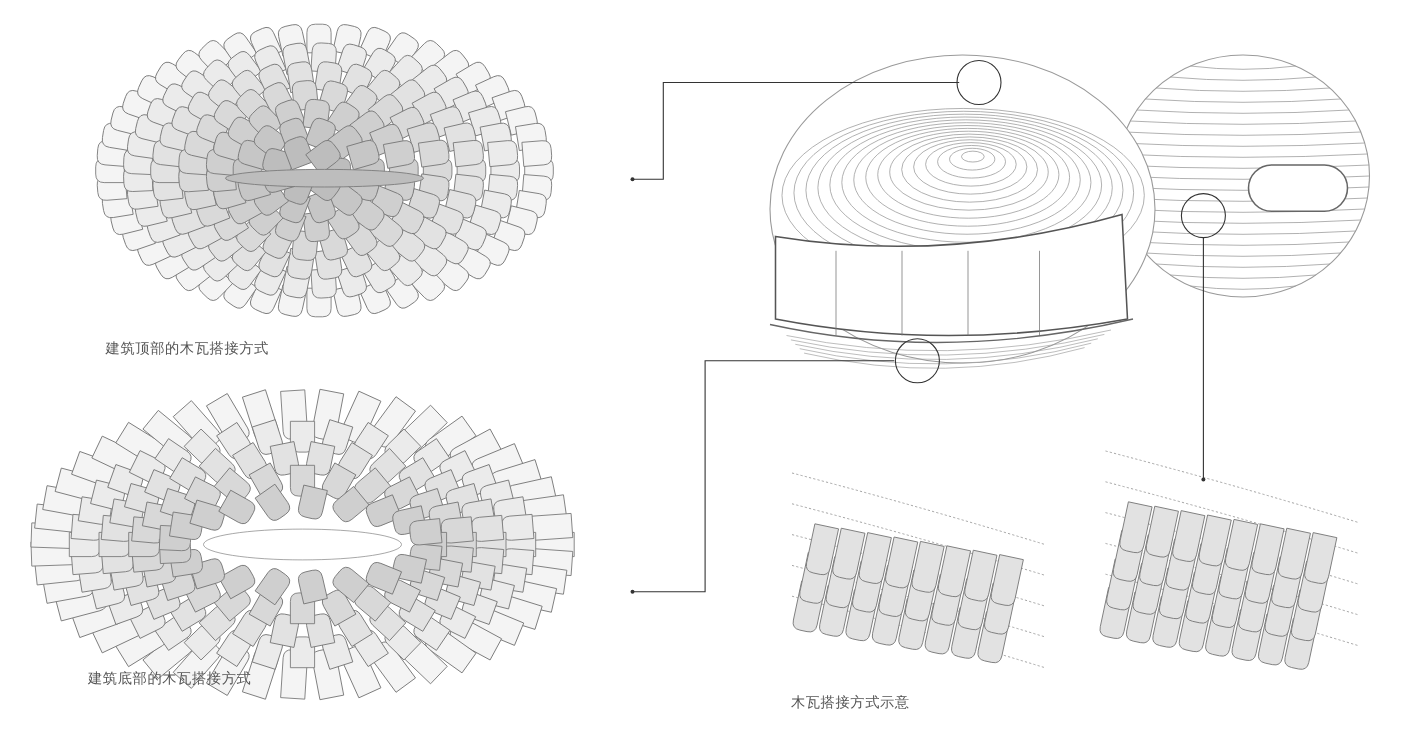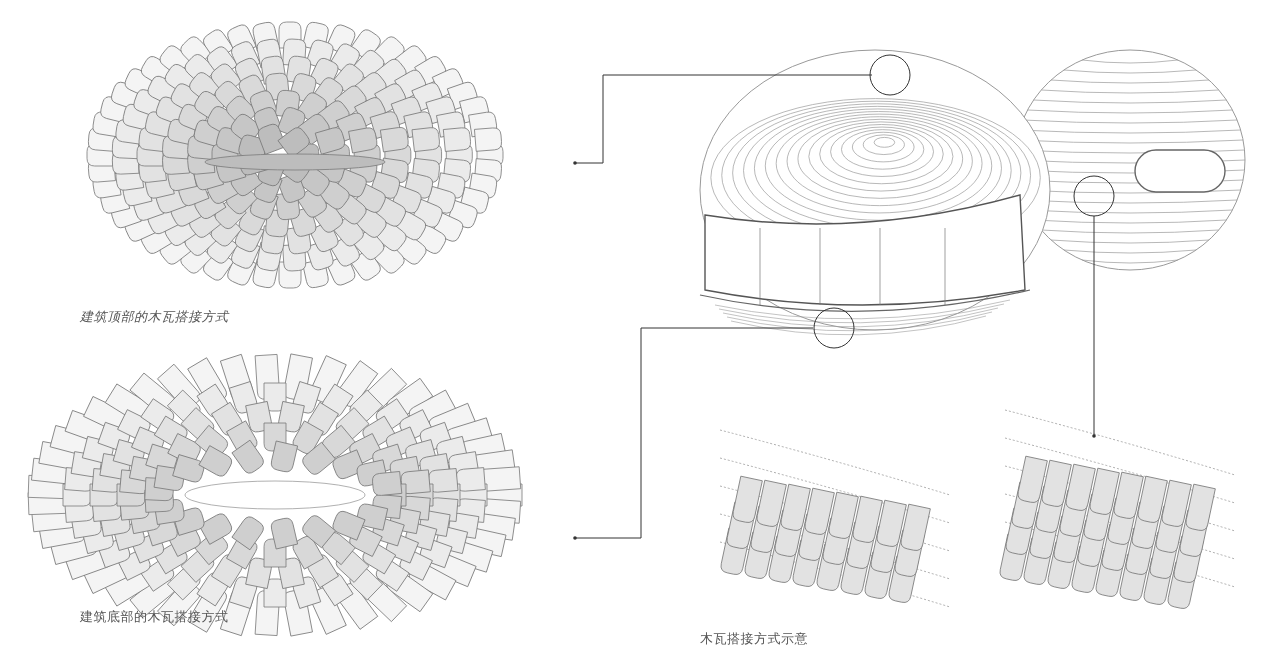--- a/index.html
+++ b/index.html
@@ -1345,15 +1345,15 @@
       <circle cx="575" cy="163" r="1.8" fill="#333333"></circle>
       <ellipse cx="834" cy="328" rx="20" ry="20" fill="none" stroke="#333333" stroke-width="1"></ellipse>
       <polyline points="813,328 641,328 641,538 575,538" fill="none" stroke="#333333" stroke-width="1"></polyline>
       <circle cx="575" cy="538" r="1.8" fill="#333333"></circle>
       <ellipse cx="1094" cy="196" rx="20" ry="20" fill="none" stroke="#333333" stroke-width="1"></ellipse>
       <polyline points="1094,216 1094,436" fill="none" stroke="#333333" stroke-width="1"></polyline>
       <circle cx="1094" cy="436" r="1.8" fill="#333333"></circle>
     </g>
 </svg>
 
-<div class="caption" style="left:80px; top:308px;font-style:italic;">建筑顶部的木瓦搭接方式</div>
+<div class="caption" style="left:96px; top:308px;">建筑顶部的木瓦搭接方式</div>
 <div class="caption" style="left:80px; top:608px;">建筑底部的木瓦搭接方式</div>
-<div class="caption" style="left:700px; top:630px;">木瓦搭接方式示意</div>
+<div class="caption" style="left:719px; top:630px;">木瓦搭接方式示意</div>
 
 </body></html>

